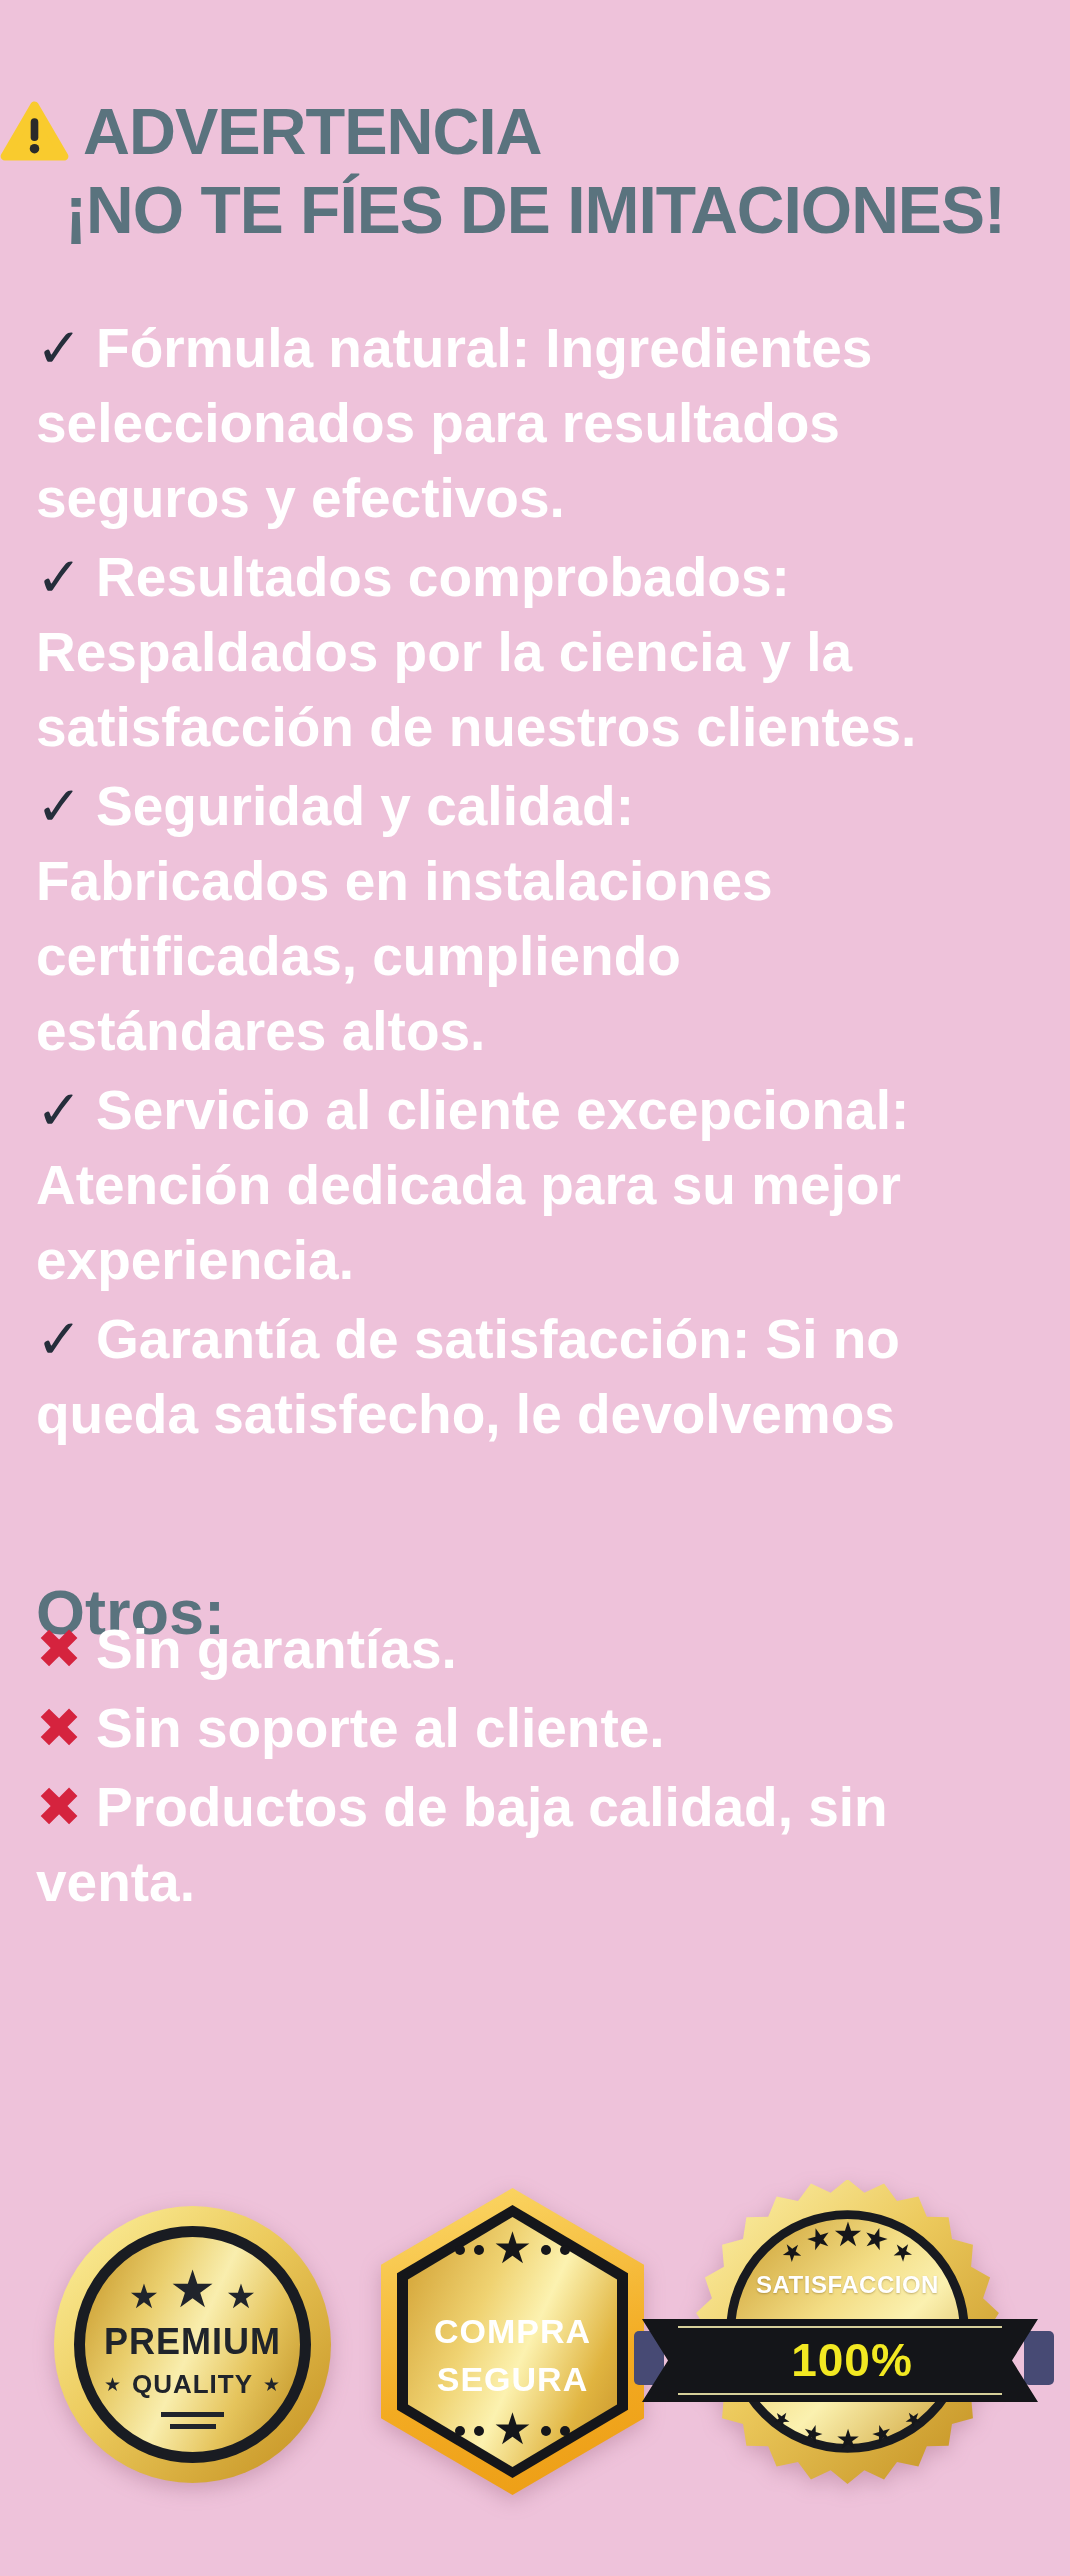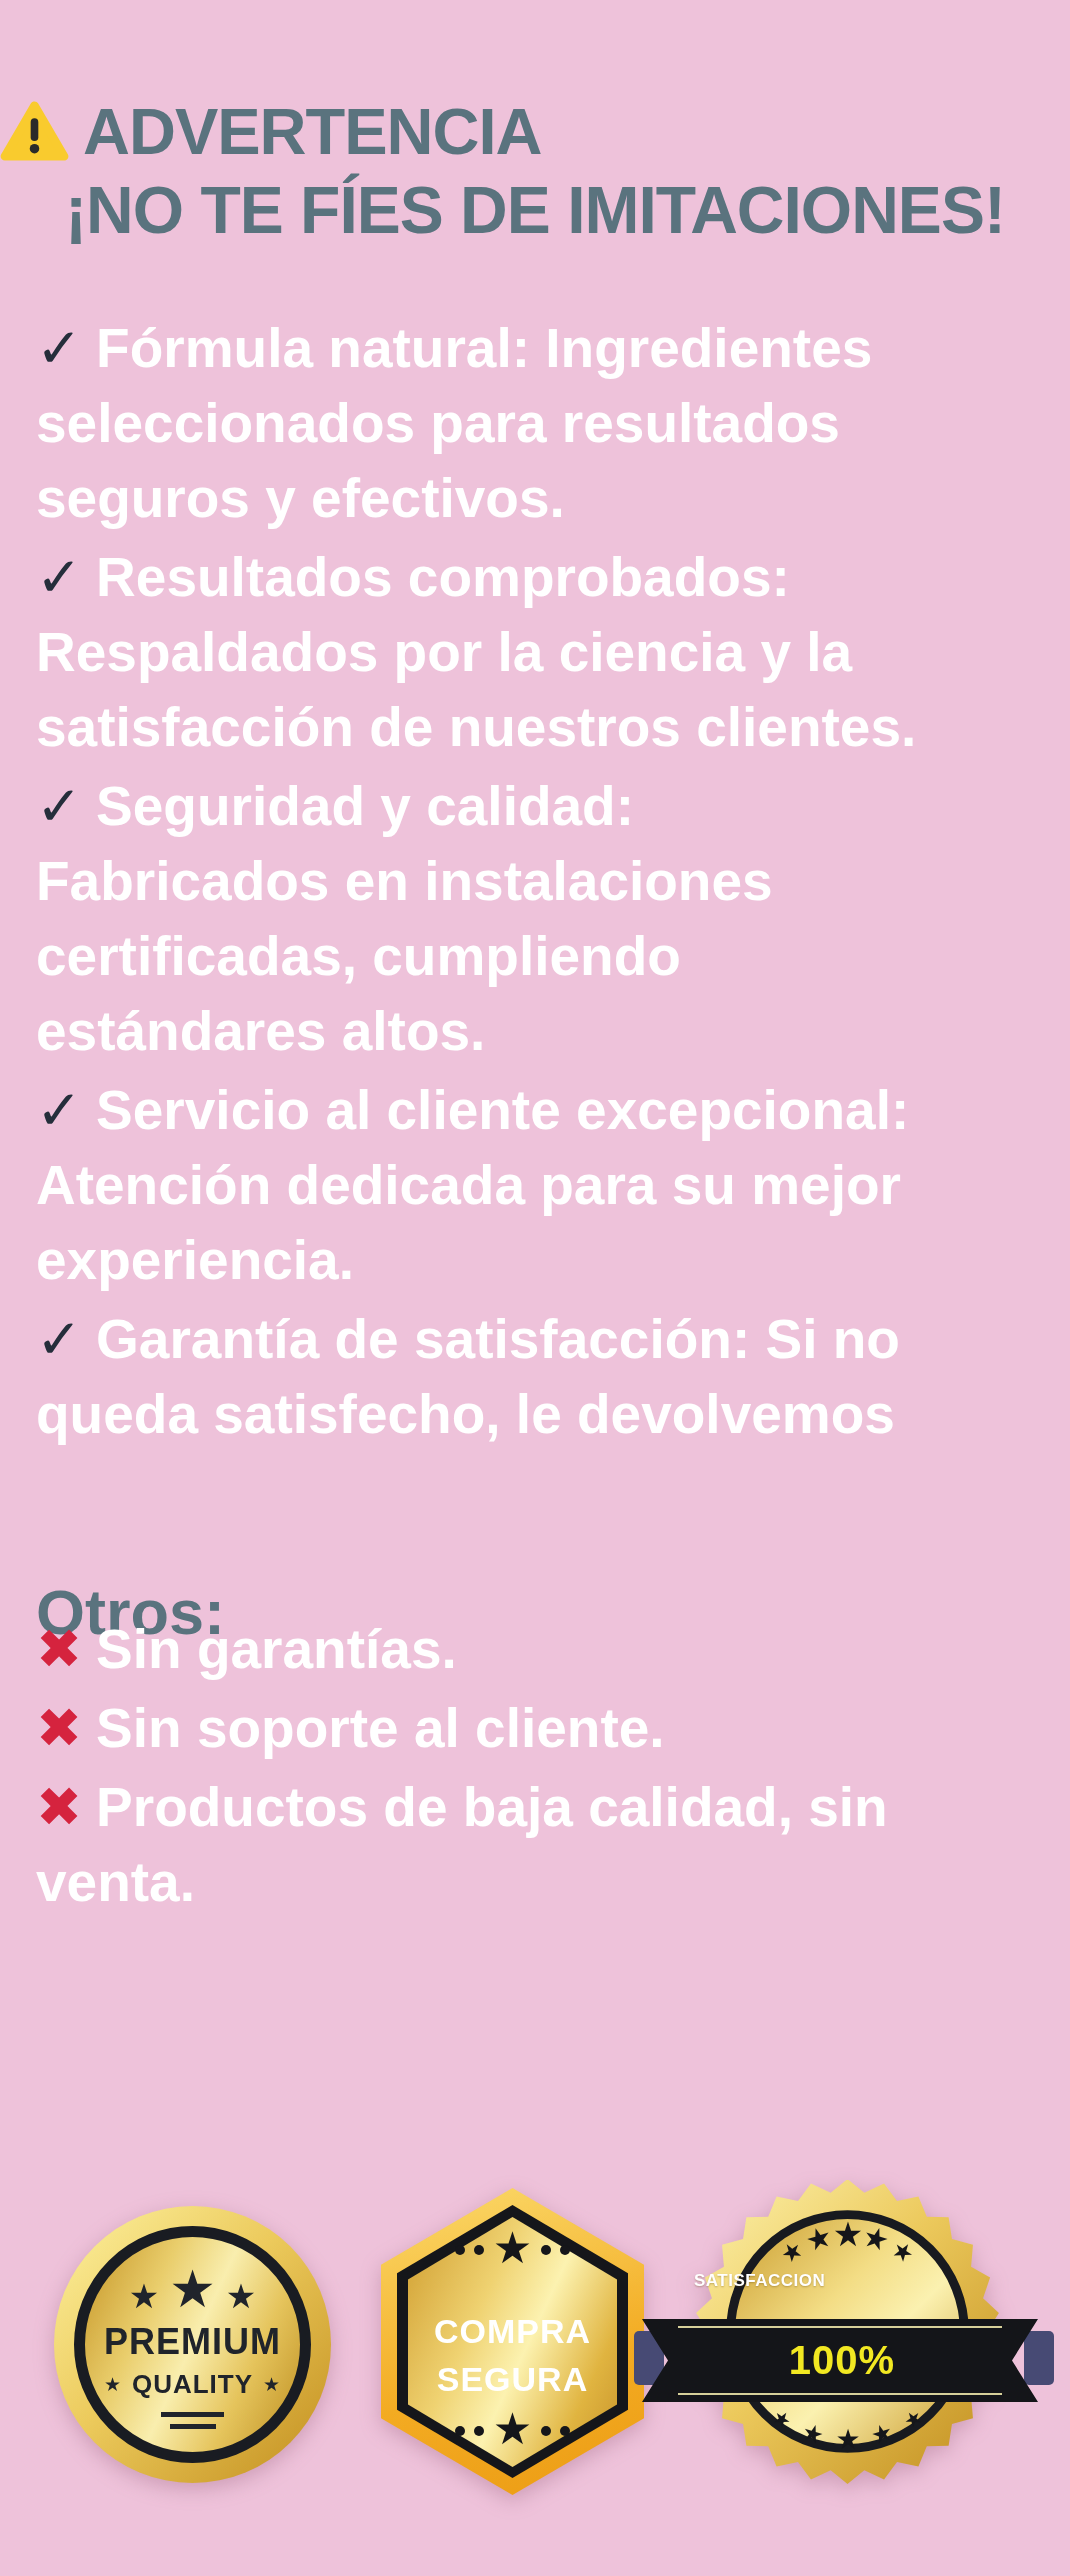--- a/index.html
+++ b/index.html
@@ -51,28 +51,28 @@
   .hex-content{position:absolute;inset:0;display:flex;flex-direction:column;align-items:center;justify-content:space-between;padding:40px 0 42px 0;box-sizing:border-box;}
   .stardots{display:flex;align-items:center;gap:9px;color:#15161a;line-height:1;}
   .stardots .dot{width:10px;height:10px;border-radius:50%;background:#15161a;}
   .stardots .bigstar{font-size:44px;font-family:"DejaVu Sans",sans-serif;position:relative;top:-2px;}
   .hex-title{text-align:center;color:#ffffff;font-size:34px;letter-spacing:1px;line-height:48px;margin-top:28px;}
   
   .badge-seal{position:absolute;left:694px;top:0;width:307px;height:304px;z-index:1;
     filter:drop-shadow(0 6px 10px rgba(120,60,90,.28));}
   .badge-seal svg{position:absolute;inset:0;}
   .seal-star{position:absolute;color:#15161a;font-family:"DejaVu Sans",sans-serif;line-height:1;transform:translate(-50%,-50%);}
-  .sat-label{position:absolute;top:91px;left:0;width:100%;color:#ffffff;font-size:17px;letter-spacing:0.5px;text-shadow:0 1px 2px rgba(90,60,0,.35);}
+  .sat-label{position:absolute;top:91px;left:0;width:100%;text-align:center;color:#ffffff;font-size:24px;letter-spacing:0.5px;text-shadow:0 1px 2px rgba(90,60,0,.35);}
   .ribbon-tab{position:absolute;width:30px;height:54px;background:#474a74;border-radius:5px;z-index:2;top:151px;}
   .ribbon-tab.left{left:634px;}
   .ribbon-tab.right{left:1024px;}
   .ribbon{position:absolute;left:642px;top:139px;width:396px;height:83px;background:#141519;z-index:3;
     clip-path:polygon(0 0,100% 0,calc(100% - 26px) 50%,100% 100%,0 100%,26px 50%);}
   .ribbon .lines{position:absolute;left:36px;right:36px;top:7px;bottom:7px;border-top:2px solid #d6d09a;border-bottom:2px solid #d6d09a;}
-  .ribbon .val{position:absolute;left:2px;top:50%;transform:translateY(-52%);width:100%;text-align:center;color:#f2e822;font-size:40px;letter-spacing:1px;}
+  .ribbon .val{position:absolute;left:12px;top:50%;transform:translateY(-52%);width:100%;text-align:center;color:#f2e822;font-size:46px;letter-spacing:1px;}
 </style>
 </head>
 <body>
 
 <div class="canvas">
 
   <div class="header">
     <div class="hline1">
       <svg width="69" height="63" viewBox="0 0 72 66">
         <polygon points="36,6 67,59 5,59" fill="#f9cb2e" stroke="#f9cb2e" stroke-width="9" stroke-linejoin="round"></polygon>

